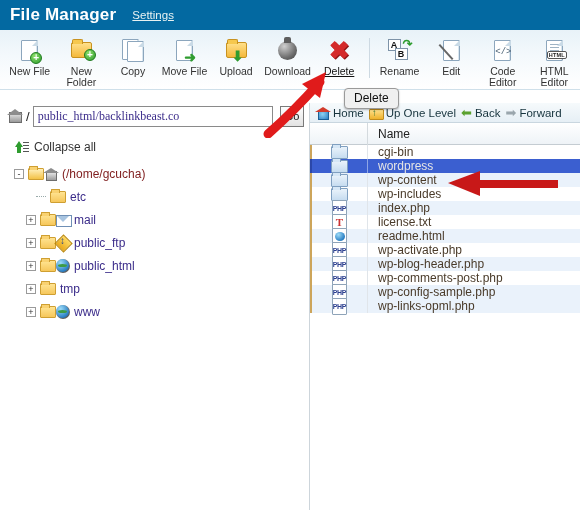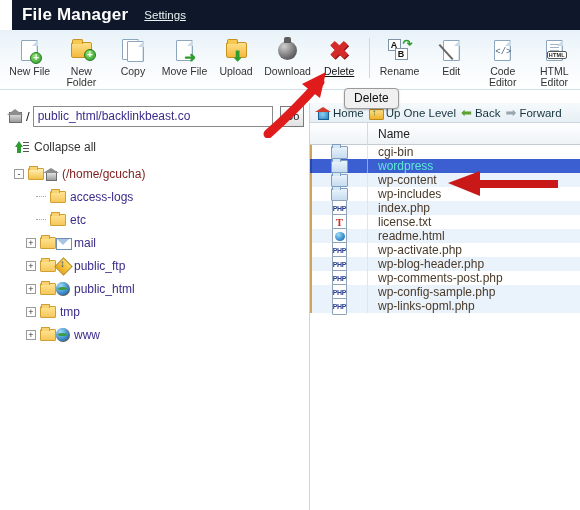--- a/index.html
+++ b/index.html
@@ -9,26 +9,25 @@
     width: 580px; height: 510px;
     background: #ffffff;
     font-family: "Liberation Sans", sans-serif;
     overflow: hidden;
   }
   #app { position: relative; width: 580px; height: 510px; background: #fff; }
 
   
   .titlebar {
     height: 30px;
-    background: #0f172a;
+    background: #0369a1;
     display: flex;
     align-items: center;
     padding-left: 10px;
     gap: 16px;
-    margin-left: 12px;
   }
   .app-title {
     color: #ffffff;
     font-size: 17px;
     font-weight: bold;
     letter-spacing: .2px;
   }
   .settings-link {
     color: #e8f2f2;
     font-size: 11.5px;
@@ -190,21 +189,21 @@
     border-left: 8px solid transparent; border-right: 8px solid transparent;
     border-bottom: 6px solid #8d8d8d;
   }
   .slash { font-size: 13px; color: #222; }
   .pathinput {
     flex: 1; height: 21px;
     border: 1px solid #8a8a8a;
     background: #fff;
     font-size: 12px; color: #3b2c8a;
     padding: 0 4px;
-    font-family: Liberation Sans, sans-serif;
+    font-family: Liberation Serif, serif;
   }
   .gobtn {
     width: 24px; height: 21px; margin-left: 4px; margin-right: 6px;
     border: 1px solid #7a7a7a;
     background: linear-gradient(to bottom,#fdfdfd,#e2e2e2);
     font-size: 11px; color: #111;
     display: flex; align-items: center; justify-content: center;
     cursor: pointer;
   }
 
@@ -351,21 +350,21 @@
   .filerow.sel { background: #3b5fd0; border-left-color: #2b47a8; }
   .filerow .cell-ico {
     width: 56px; flex: none; display: flex; align-items: center; justify-content: center;
     border-right: 1px solid #e0e5ea;
     height: 100%;
   }
   .filerow.sel .cell-ico { border-right-color: #8fa6e6; }
   .filerow .cell-name {
     padding-left: 10px; font-size: 12px; color: #4a3b2a; white-space: nowrap;
   }
-  .filerow.sel .cell-name { color: #5eead4; }
+  .filerow.sel .cell-name { color: #e5e5e5; }
 
   .f-folder {
     width: 17px; height: 13px; position: relative;
     background: linear-gradient(to bottom,#eaf3fb,#c6dcf0);
     border: 1px solid #7f9fc0; border-radius: 1px;
   }
   .f-folder:before {
     content:""; position:absolute; top:-3px; left:0; width:7px; height:3px;
     background:#d6e7f6; border:1px solid #7f9fc0; border-bottom:none; border-radius:1px 1px 0 0;
   }
@@ -529,25 +528,20 @@
 
   <div class="tree">
 
     <div class="tnode">
       <span class="expander">-</span>
       <span class="tfolder open"></span>
       <span class="mini house"></span>
       <span class="tlabel plain">(/home/gcucha)</span>
     </div>
 
-    <div class="tnode child">
-      <span class="dash"></span>
-      <span class="tfolder"></span>
-      <span class="tlabel">access-logs</span>
-    </div>
 
     <div class="tnode child">
       <span class="dash"></span>
       <span class="tfolder"></span>
       <span class="tlabel">etc</span>
     </div>
 
     <div class="tnode" style="padding-left:12px">
       <span class="expander">+</span>
       <span class="tfolder"></span>

